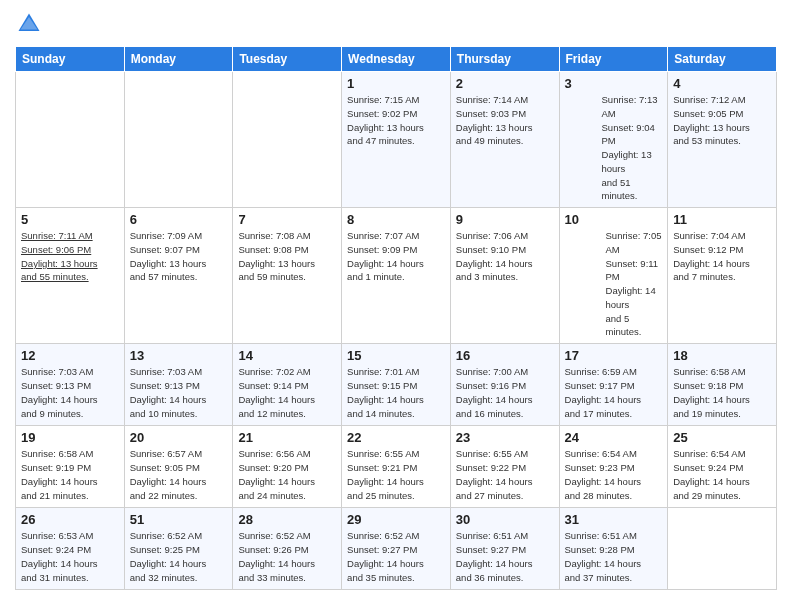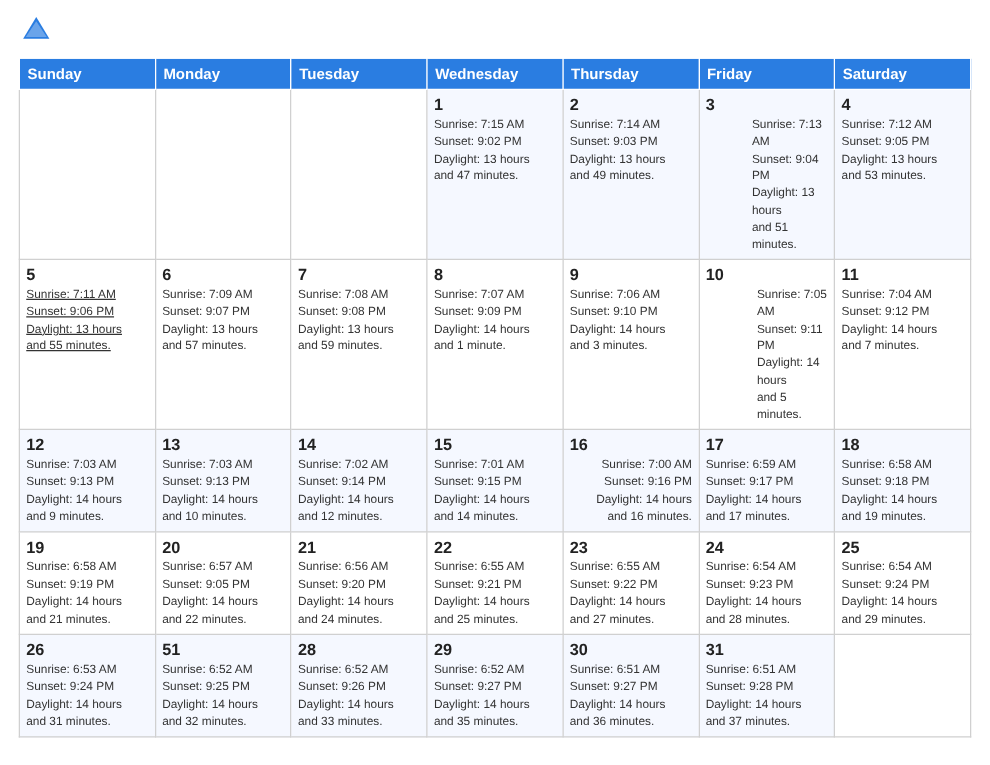--- a/index.html
+++ b/index.html
@@ -236,21 +236,21 @@
           </td>
           <td>
             <div class="day-num">15</div>
             <div class="day-info" style="white-space: pre-line;">Sunrise: 7:01 AM
 Sunset: 9:15 PM
 Daylight: 14 hours
 and 14 minutes.</div>
           </td>
           <td>
             <div class="day-num">16</div>
-            <div class="day-info" style="white-space: pre-line; text-align: right;">Sunrise: 7:00 AM
+            <div class="day-info" style="white-space: pre-line;">Sunrise: 7:00 AM
 Sunset: 9:16 PM
 Daylight: 14 hours
 and 16 minutes.</div>
           </td>
           <td>
             <div class="day-num">17</div>
             <div class="day-info" style="white-space: pre-line;">Sunrise: 6:59 AM
 Sunset: 9:17 PM
 Daylight: 14 hours
 and 17 minutes.</div>

